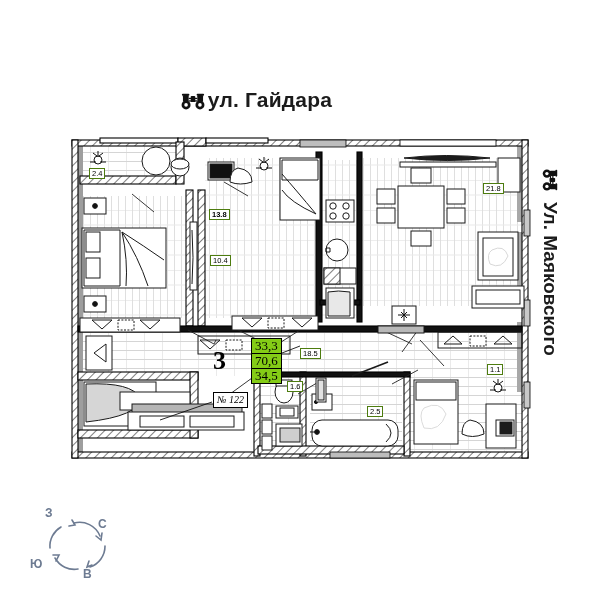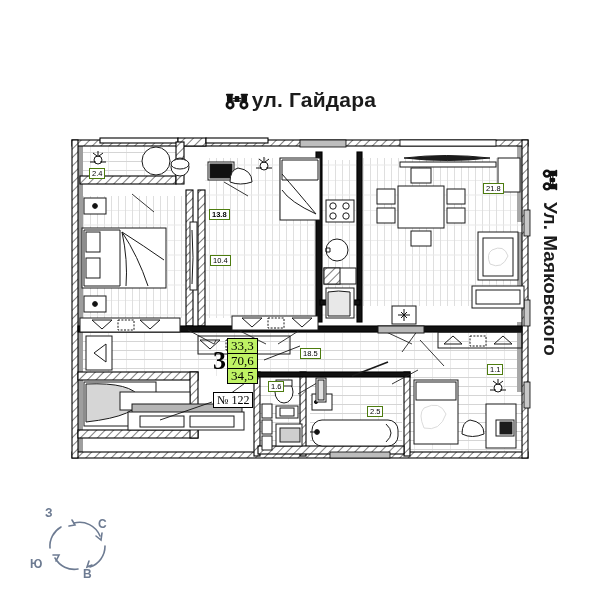--- a/index.html
+++ b/index.html
@@ -11,21 +11,21 @@
     position:relative;
   }
   #root{position:absolute;left:0;top:0;width:600px;height:600px;}
 
   
   .street-top{
     position:absolute;left:0;top:88px;width:512px;
     text-align:center;
     font-size:21px;font-weight:bold;color:#1b1b1b;
     letter-spacing:.2px;
-    display:flex;align-items:center;justify-content:center;gap:2px;padding-left:44px;
+    display:flex;align-items:center;justify-content:center;gap:2px;
   }
   .street-right{
     position:absolute;left:533px;top:168px;
     width:240px;height:34px;
     transform-origin:0 0;
     transform:rotate(90deg) translate(0,-34px);
     font-size:19px;font-weight:bold;color:#1b1b1b;
     display:flex;align-items:center;gap:8px;
     white-space:nowrap;
   }
@@ -54,35 +54,35 @@
   
   .stats{
     position:absolute;left:213px;top:338px;
     display:flex;align-items:center;
   }
   .stats .rooms{
     font-size:26px;font-weight:bold;color:#000;line-height:26px;
     margin-right:1px;font-family:"Liberation Serif",serif;
   }
   .stats .areas{
-    border:1.4px solid #000;background:#bef264;
+    border:1.4px solid #000;background:#84cc16;margin-left:24px;
   }
   .stats .areas div{
     font-size:13px;line-height:14px;
     font-family:"Liberation Serif",serif;
     padding:0 3px 0 3px;color:#000;
     border-bottom:1.3px solid #000;
     text-align:left;
   }
   .stats .areas div:last-child{border-bottom:none;}
   .flatno{
     position:absolute;left:213px;top:392px;
     border:1.4px solid #000;background:#fff;
     font-family:"Liberation Serif",serif;
-    font-size:12px;line-height:14px;padding:0 3px;color:#000;
+    font-size:10px;line-height:14px;padding:0 3px;color:#000;font-style:italic;
   }
 </style>
 </head>
 <body>
 
 <div id="root">
 
   <div class="street-top">
     <span class="binoc">
       <svg viewBox="0 0 30 20" width="26" height="18">
@@ -389,21 +389,21 @@
       <path d="M212 402 L160 420"></path>
       <path d="M264 360 L300 346"></path>
     </g>
   </svg>
 
   <div class="tag" style="left:89px;top:168px;">2.4</div>
   <div class="tag" style="left:174px;top:255px;margin-left:36px;">10.4</div>
   <div class="tag" style="left:209px;top:209px;font-weight:bold;">13.8</div>
   <div class="tag" style="left:483px;top:183px;">21.8</div>
   <div class="tag" style="left:300px;top:348px;">18.5</div>
-  <div class="tag" style="left:268px;top:381px;">1.6</div>
+  <div class="tag" style="left:287px;top:381px;">1.6</div>
   <div class="tag" style="left:367px;top:406px;">2.5</div>
   <div class="tag" style="left:487px;top:364px;">1.1</div>
 
   <div class="stats">
     <span class="rooms">3</span>
     <span class="areas">
       <div>33,3</div>
       <div>70,6</div>
       <div>34,5</div>
     </span>

